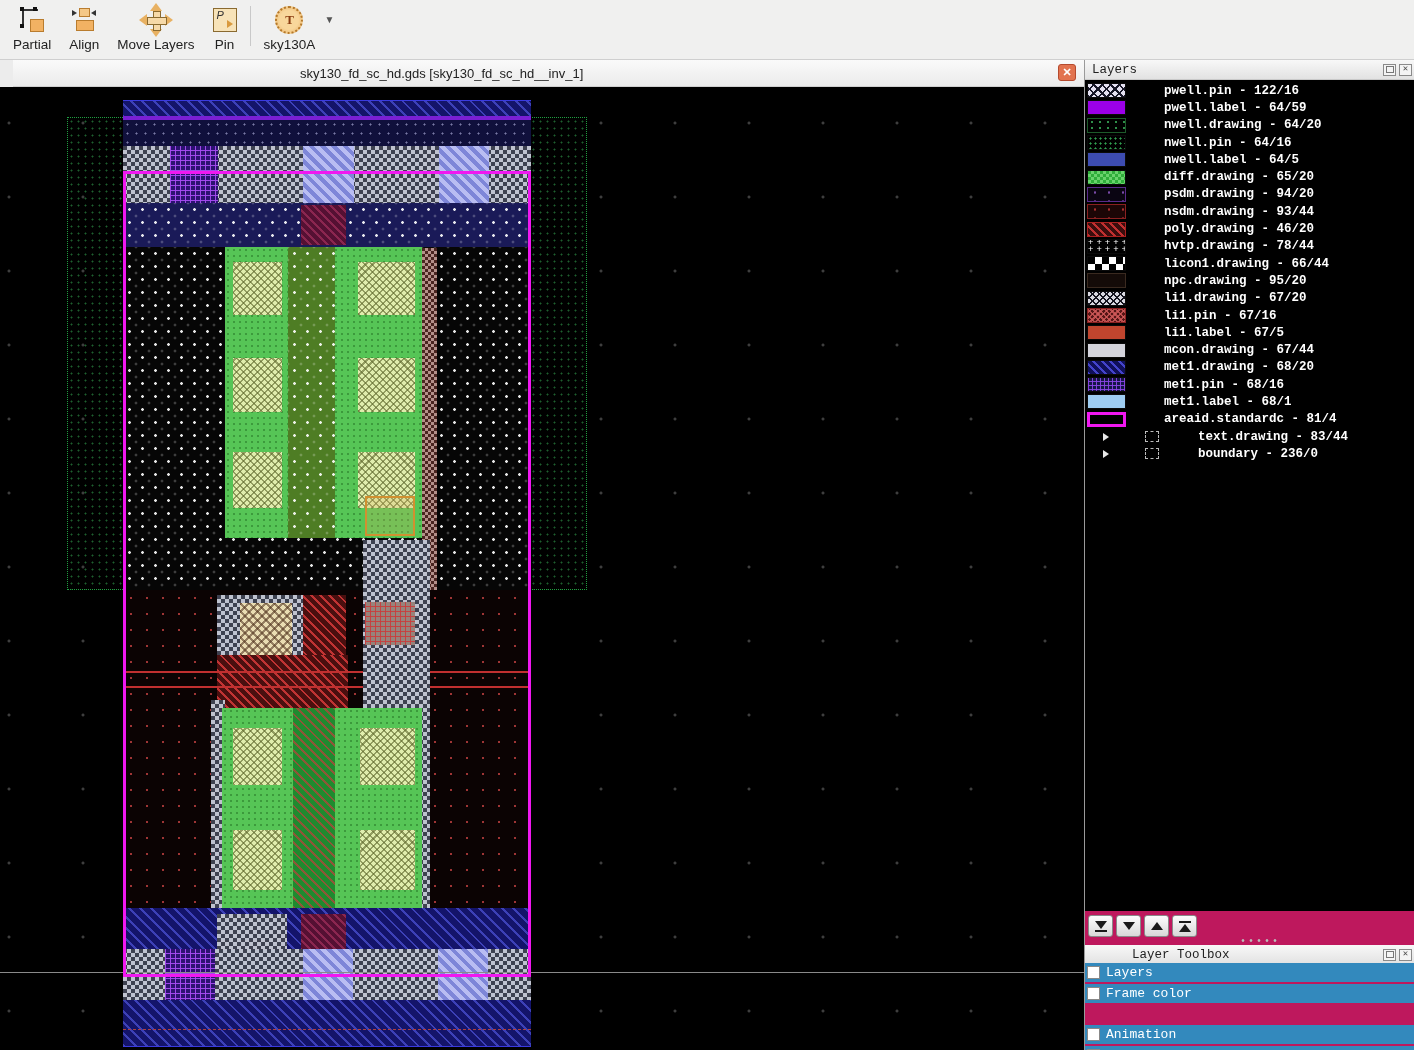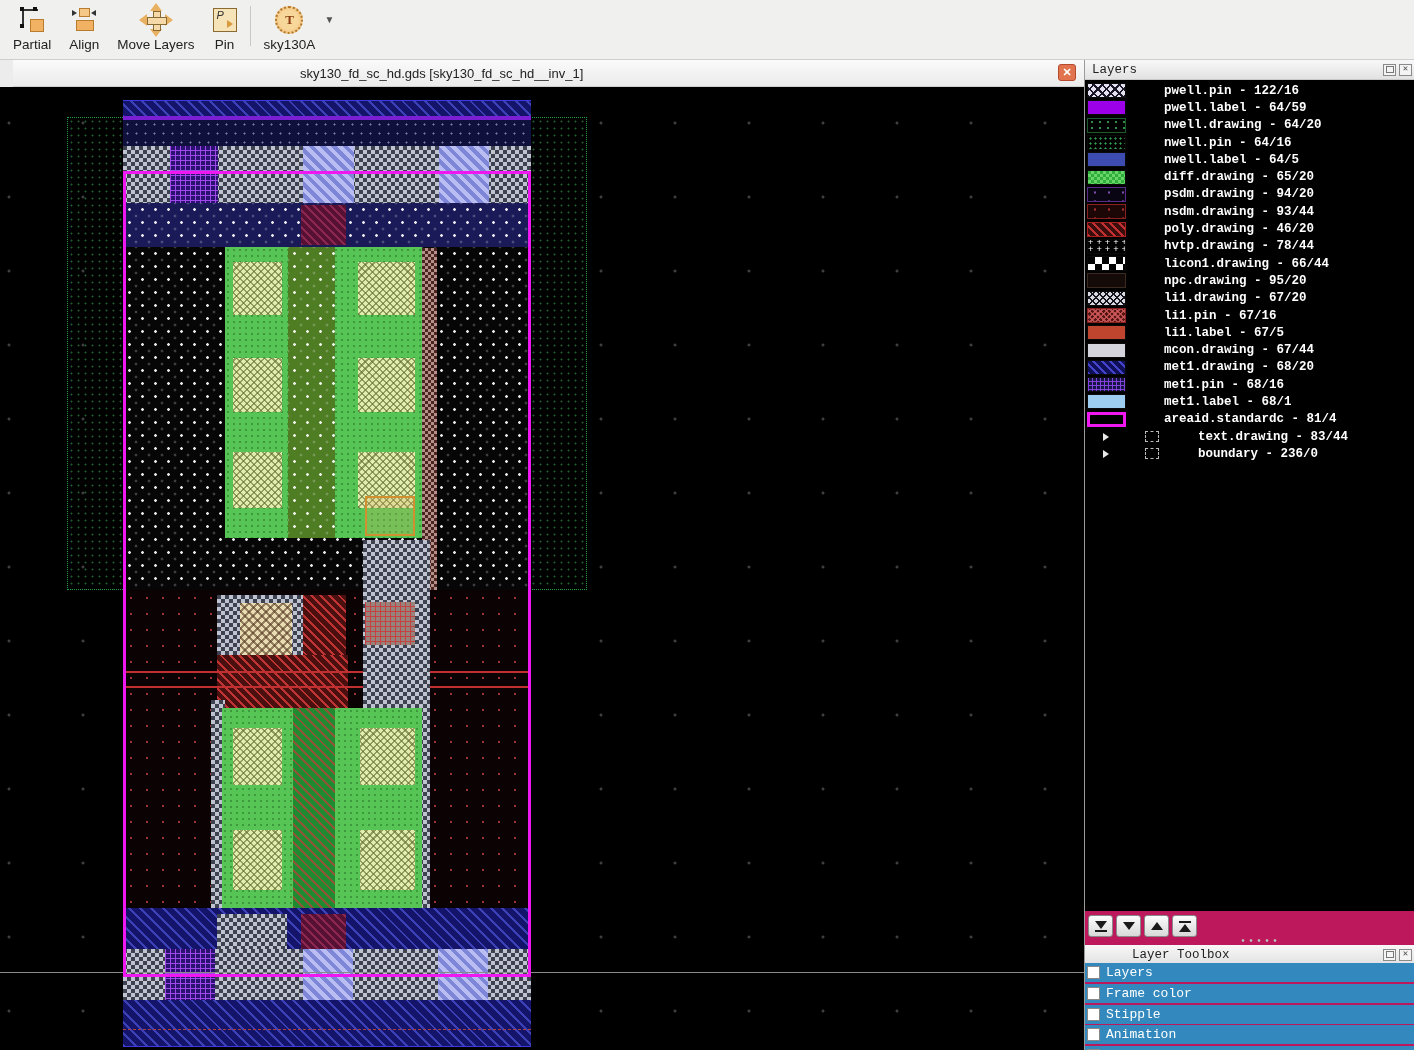--- a/index.html
+++ b/index.html
@@ -420,24 +420,20 @@
     </div>
 
     <div class="tbxrow" style="top:903px;">
       <span class="cb"></span>
       <span class="txt">Layers</span>
     </div>
     <div class="tbxrow" style="top:924px;">
       <span class="cb"></span>
       <span class="txt">Frame color</span>
     </div>
-    <div class="tbxrow" style="top:945px;">
-      <span class="cb"></span>
-      <span class="txt">Stipple</span>
-    </div>
     <div class="tbxrow" style="top:965px;">
       <span class="cb"></span>
       <span class="txt">Animation</span>
     </div>
     <div class="tbxrow" style="top:986px;">
       <span class="cb"></span>
       <span class="txt">Style</span>
     </div>
   </div>
 

